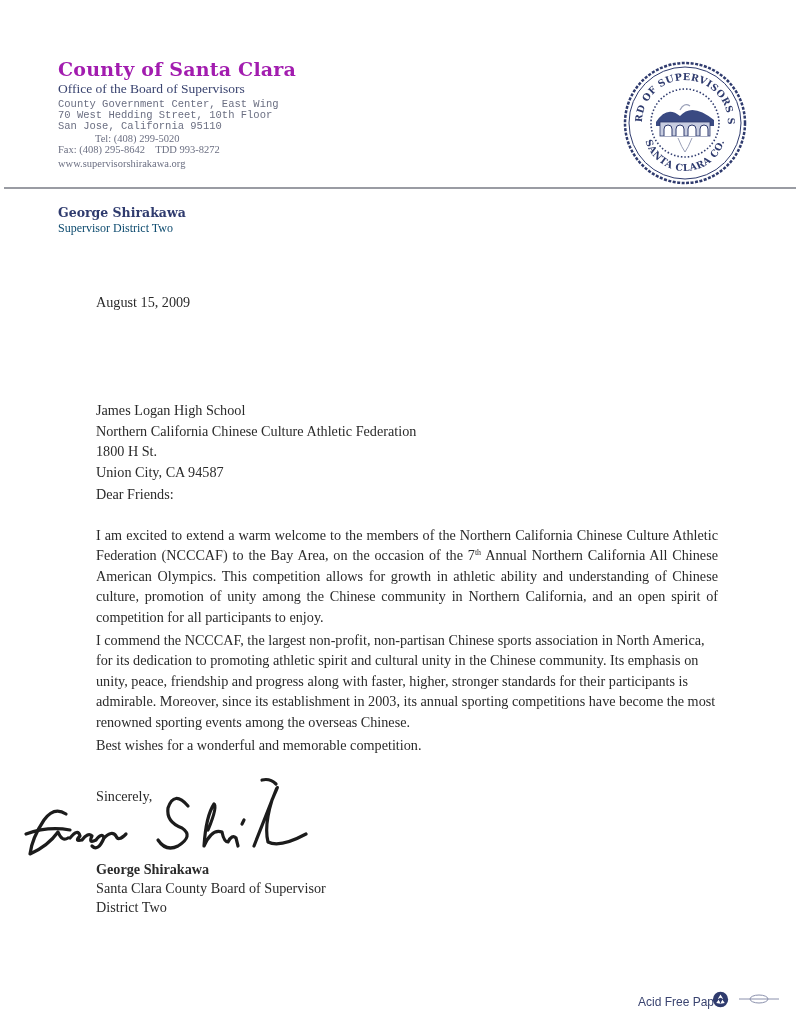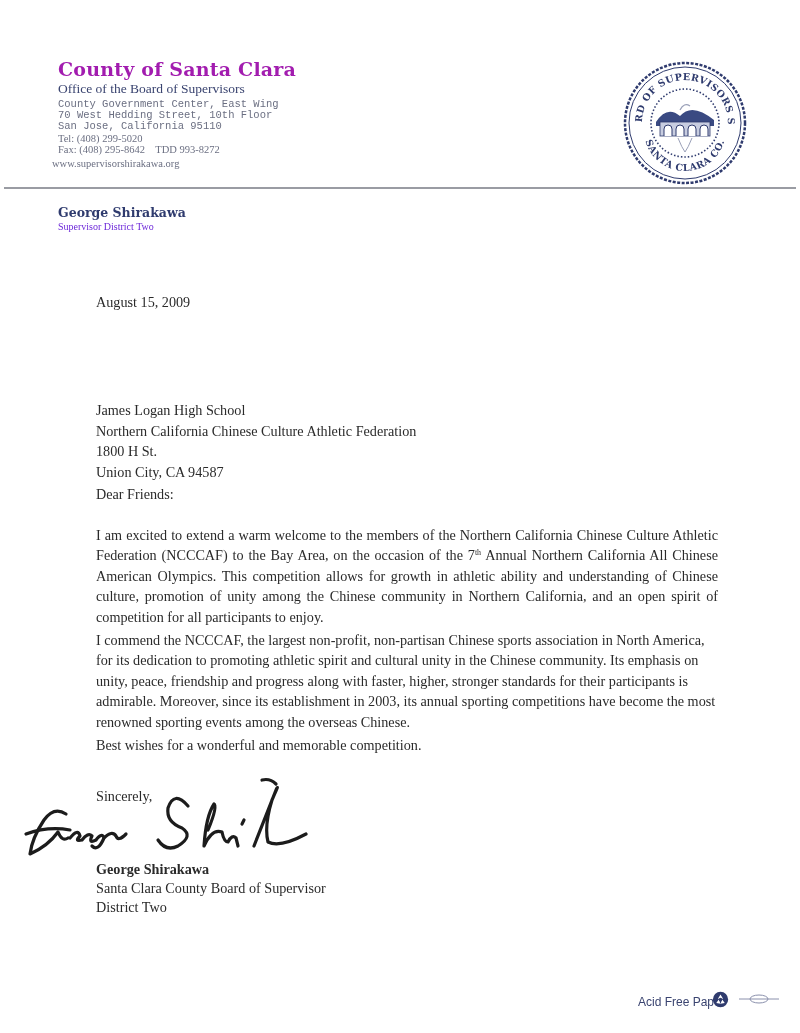--- a/index.html
+++ b/index.html
@@ -4,28 +4,28 @@
   <style>
     html, body { margin: 0; padding: 0; background: #ffffff; }
     body { width: 800px; height: 1033px; position: relative; overflow: hidden; }
     .abs { position: absolute; }
 
     
     .lh-title { left: 58px; top: 58px; font-family: "DejaVu Serif", serif; font-weight: bold; font-size: 19px; color: #a21caf; letter-spacing: 0.2px; white-space: nowrap; }
     .lh-sub { left: 58px; top: 81px; font-family: "Liberation Serif", serif; font-size: 13.5px; color: #3a4470; white-space: nowrap; }
     .lh-addr { left: 58px; top: 99px; font-family: Liberation Mono, monospace; font-size: 10.5px; line-height: 10.8px; color: #6b6f82; white-space: nowrap; }
     .lh-contact { left: 58px; top: 134px; font-family: "Liberation Serif", serif; font-size: 10.5px; line-height: 10.8px; color: #6b6f82; white-space: nowrap; }
-    .lh-web { left: 52px; top: 158px; font-family: "Liberation Serif", serif; font-size: 10.5px; color: #6b6f82; white-space: nowrap; }
+    .lh-web { left: 58px; top: 158px; font-family: "Liberation Serif", serif; font-size: 10.5px; color: #6b6f82; white-space: nowrap; }
 
     .seal { left: 622px; top: 60px; width: 126px; height: 126px; }
 
     .rule { left: 4px; top: 187px; width: 792px; height: 2px; background: #9a9ca3; }
 
     .sup-name { left: 58px; top: 205px; font-family: "DejaVu Serif", serif; font-weight: bold; font-size: 12.5px; color: #2f3b6e; white-space: nowrap; }
-    .sup-title { left: 58px; top: 221px; font-family: "Liberation Serif", serif; font-size: 10px; color: #6d28d9; white-space: nowrap; }
+    .sup-title { left: 58px; top: 221px; font-family: "Liberation Serif", serif; font-size: 12px; color: #0c4a6e; white-space: nowrap; }
 
     
     .body-text { font-family: "Liberation Serif", serif; font-size: 14.2px; color: #2a2a2a; }
     .date { left: 96px; top: 294px; white-space: nowrap; }
     .recipient { left: 96px; top: 400px; line-height: 20.5px; white-space: nowrap; }
     .salutation { left: 96px; top: 486px; white-space: nowrap; }
 
     .para { left: 96px; width: 622px; line-height: 20.4px; text-align: justify; }
     .para1 { top: 525px; }
     .para2 { top: 630px; text-align: left; }
@@ -47,21 +47,21 @@
 <body>
 
 <div class="abs lh-title">County of Santa Clara</div>
 <div class="abs lh-sub">Office of the Board of Supervisors</div>
 <div class="abs lh-addr">
   <div>County Government Center, East Wing</div>
   <div>70 West Hedding Street, 10th Floor</div>
   <div>San Jose, California 95110</div>
 </div>
 <div class="abs lh-contact">
-  <div style="white-space:pre;">Tel: (408) 299-5020</div>
+  <div style="white-space:pre;margin-left:37px;">Tel: (408) 299-5020</div>
   <div style="white-space:pre;">Fax: (408) 295-8642    TDD 993-8272</div>
 </div>
 <div class="abs lh-web">www.supervisorshirakawa.org</div>
 
 <svg class="abs seal" viewBox="0 0 126 126">
   <defs>
     <path id="sealTop" d="M 20 63 A 43 43 0 0 1 106 63"></path>
     <path id="sealBot" d="M 22 70 A 41 41 0 0 0 104 70"></path>
   </defs>
   <circle cx="63" cy="63" r="60" fill="none" stroke="#2f3b6e" stroke-width="2.5" stroke-dasharray="3 1.5"></circle>

